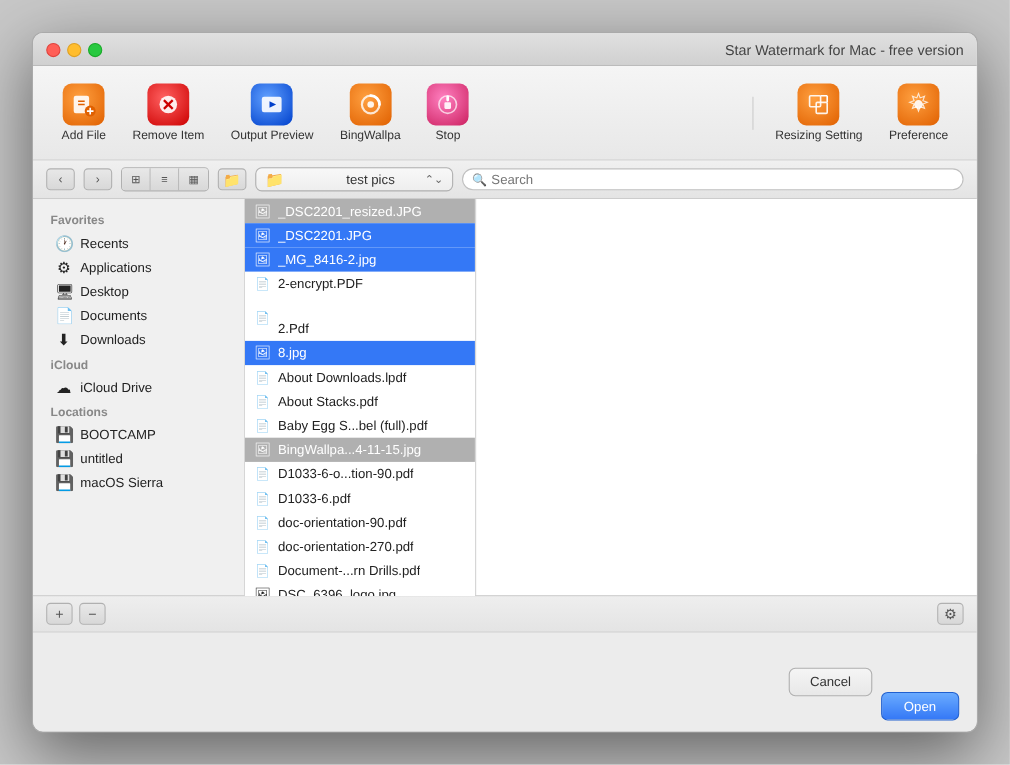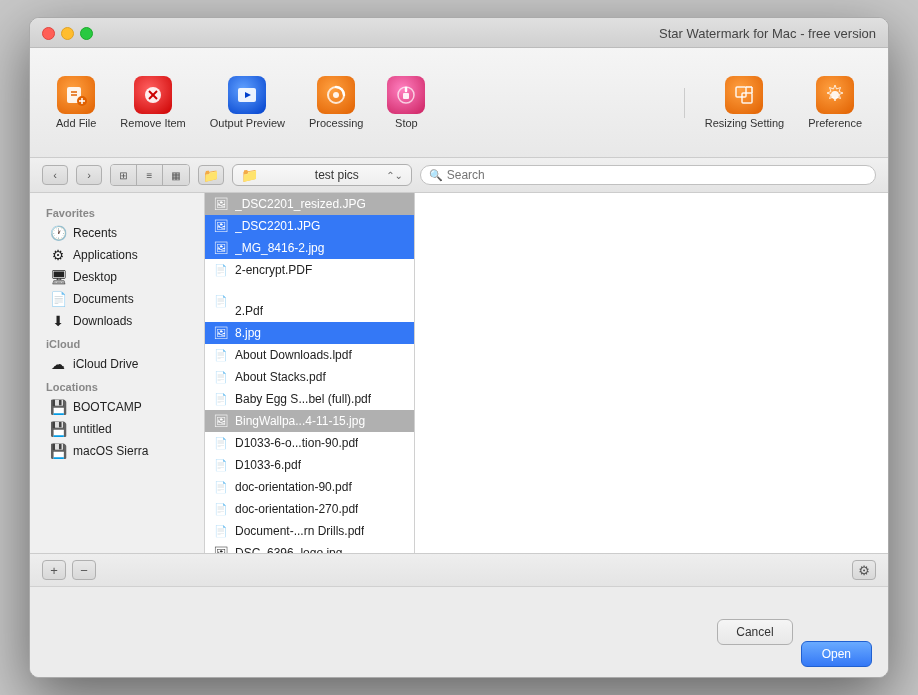--- a/index.html
+++ b/index.html
@@ -47,21 +47,21 @@
     .tl-min { background: #ffbd2e; border: 1px solid #dfa123; }
     .tl-max { background: #28c940; border: 1px solid #1aab29; }
     .window-title {
       font-size: 13px;
       color: #444;
       font-weight: 500;
     }
     .toolbar {
       background: linear-gradient(to bottom, #f5f5f5, #e8e8e8);
       border-bottom: 1px solid #ccc;
-      padding: 24px 16px;
+      padding: 12px 16px;
       display: flex;
       align-items: center;
       gap: 4px;
     }
     .toolbar-btn {
       display: flex;
       flex-direction: column;
       align-items: center;
       gap: 3px;
       padding: 4px 10px;
@@ -171,21 +171,21 @@
       font-size: 12px;
       color: #999;
       background: transparent;
       width: 100%;
     }
     .content-area {
       display: flex;
       height: 360px;
     }
     .sidebar {
-      width: 175px;
+      width: 193px;
       background: #f0f0f0;
       border-right: 1px solid #d0d0d0;
       padding: 8px 0;
       overflow-y: auto;
       flex-shrink: 0;
     }
     .sidebar-section-label {
       font-size: 11px;
       font-weight: 600;
       color: #888;
@@ -341,21 +341,21 @@
       <span class="toolbar-label">Output Preview</span>
     </div>
     <div class="toolbar-btn">
       <div class="toolbar-icon icon-orange">
         <svg width="24" height="24" viewBox="0 0 24 24" fill="none">
           <circle cx="12" cy="12" r="8" stroke="white" stroke-width="2" fill="none" opacity="0.8"></circle>
           <path d="M12 4 A8 8 0 0 1 20 12" stroke="white" stroke-width="2.5" stroke-linecap="round"></path>
           <circle cx="12" cy="12" r="3" fill="white" opacity="0.9"></circle>
         </svg>
       </div>
-      <span class="toolbar-label">Processing</span>
+      <span class="toolbar-label">BingWallpa</span>
     </div>
     <div class="toolbar-btn">
       <div class="toolbar-icon icon-pink">
         <svg width="24" height="24" viewBox="0 0 24 24" fill="none">
           <circle cx="12" cy="12" r="8" stroke="white" stroke-width="1.5" fill="none" opacity="0.7"></circle>
           <line x1="12" y1="5" x2="12" y2="8" stroke="white" stroke-width="2.5" stroke-linecap="round"></line>
           <rect x="9" y="10" width="6" height="6" rx="1" fill="white" opacity="0.9"></rect>
         </svg>
       </div>
       <span class="toolbar-label">Stop</span>

